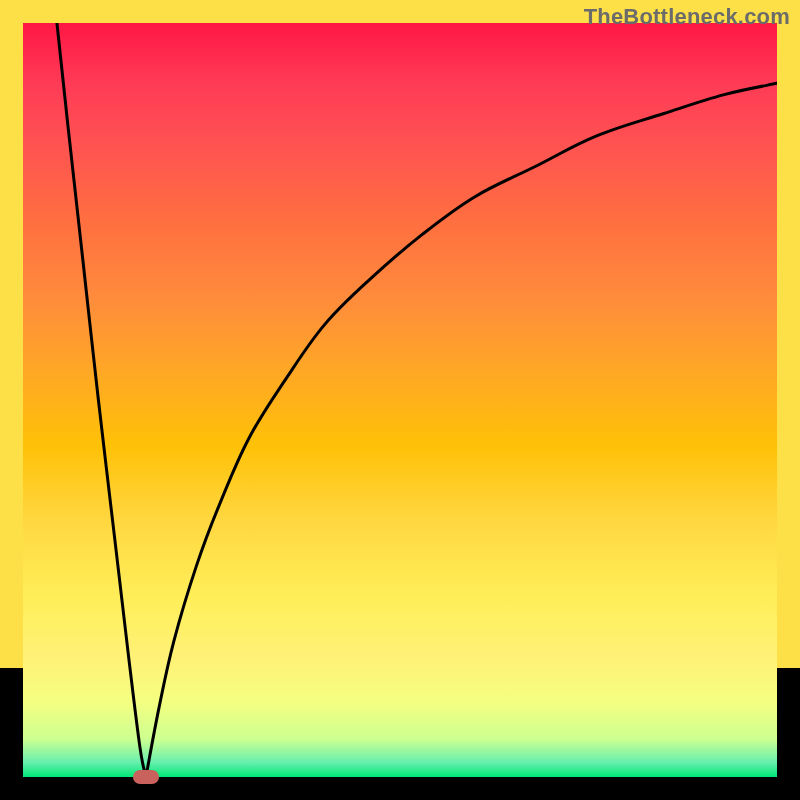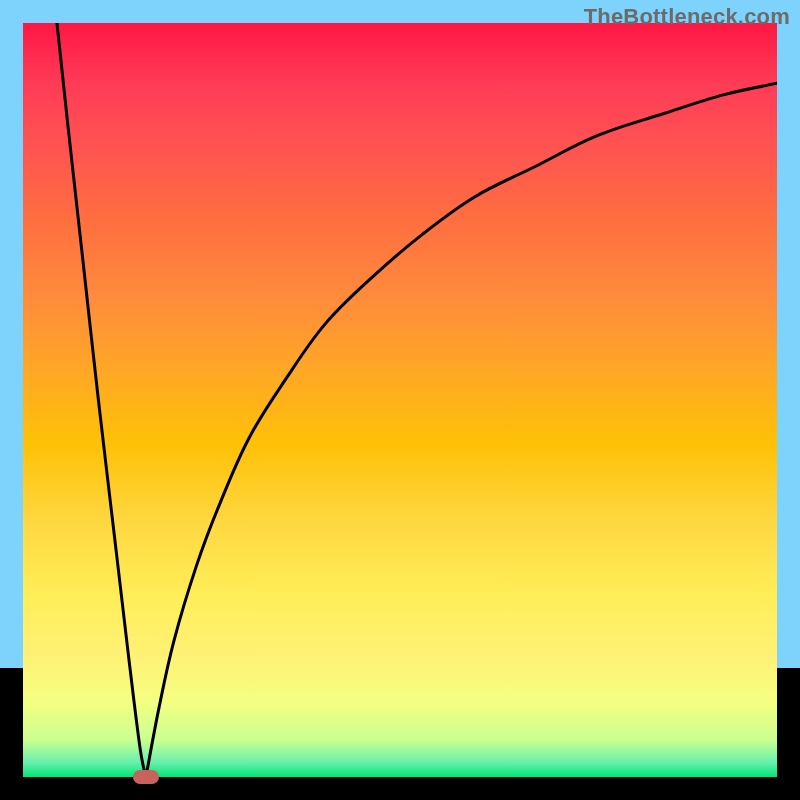--- a/index.html
+++ b/index.html
@@ -9,21 +9,21 @@
     height: 800px;
     overflow: hidden;
     background: #000;
   }
   .frame {
     position: absolute;
     top: 0;
     left: 0;
     width: 800px;
     height: 668px;
-    background: #7dd3fc;
+    background: #fde047;
   }
   .plot {
     position: absolute;
     top: 23px;
     left: 23px;
     width: 754px;
     height: 754px;
     background: linear-gradient(
       to bottom,
       #ff1744 0%,

